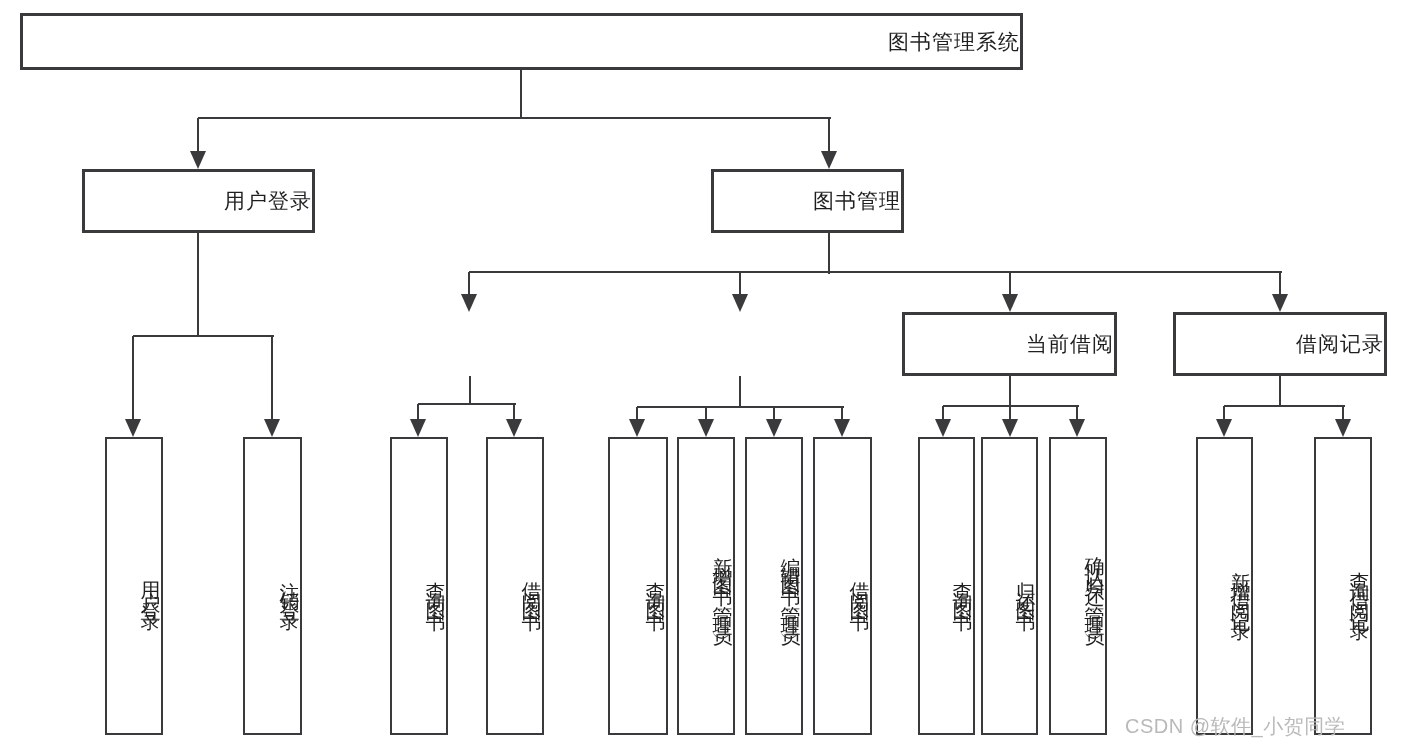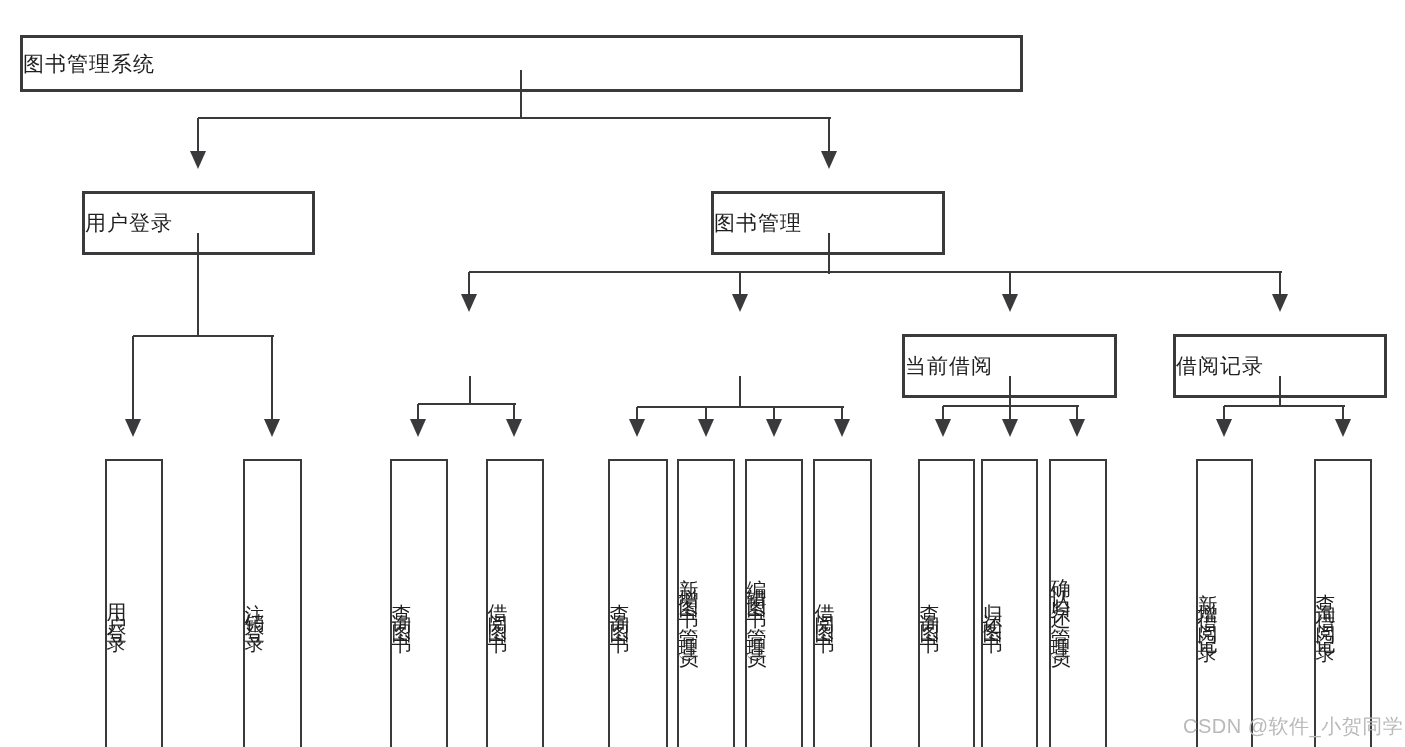--- a/index.html
+++ b/index.html
@@ -15,26 +15,25 @@
     position:relative;
     width:1405px;height:747px;
     background:var(--bg);
     overflow:hidden;
   }
   .node{
     position:absolute;
     box-sizing:border-box;
     background:#fff;
     border:3px solid var(--line-color);
-    display:flex;align-items:center;justify-content:flex-start;
+    display:flex;align-items:center;justify-content:flex-end;
     color:var(--text-color);
     font-size:21px;
     letter-spacing:1px;
     white-space:nowrap;
-    margin-top:22px;
   }
   .node.leaf{
     border-width:2.5px;
     font-size:20px;
   }
   .leaf .vtext{
     writing-mode:vertical-rl;
     text-orientation:mixed;
     letter-spacing:10px;
     line-height:1;
@@ -48,40 +47,40 @@
   .vline{width:2px;}
   .arrowhead{
     position:absolute;
     width:0;height:0;
     border-left:8px solid transparent;
     border-right:8px solid transparent;
     border-top:18px solid var(--line-color);
   }
   .watermark{
     position:absolute;
-    left:1183px;top:713px;
+    left:1125px;top:713px;
     font-size:20px;
     color:var(--wm-color);
     letter-spacing:0.5px;
     white-space:nowrap;
   }
 </style>
 </head>
 <body>
 
 <div id="stage">
 
   <div class="node" style="left:20px;top:13px;width:1003px;height:57px;">
     <span>图书管理系统</span>
   </div>
 
   <div class="node" style="left:82px;top:169px;width:233px;height:64px;">
     <span>用户登录</span>
   </div>
-  <div class="node" style="left:711px;top:169px;width:234px;height:64px;">
+  <div class="node" style="left:711px;top:169px;width:193px;height:64px;">
     <span>图书管理</span>
   </div>
 
   <div class="node" style="left:902px;top:312px;width:215px;height:64px;">
     <span>当前借阅</span>
   </div>
   <div class="node" style="left:1173px;top:312px;width:214px;height:64px;">
     <span>借阅记录</span>
   </div>
 

